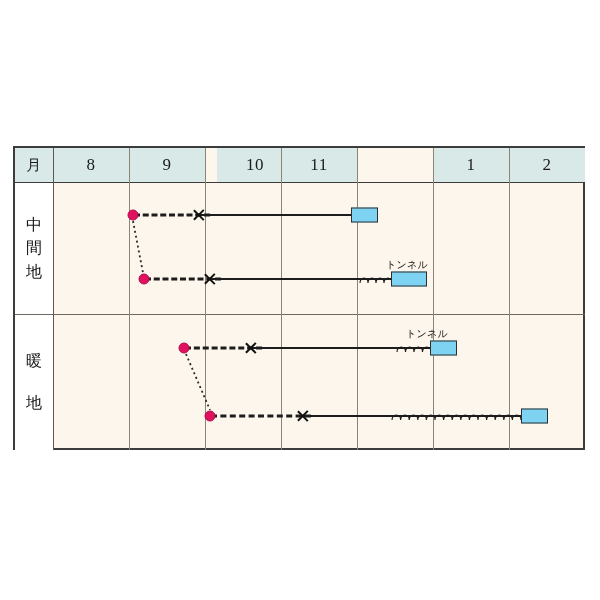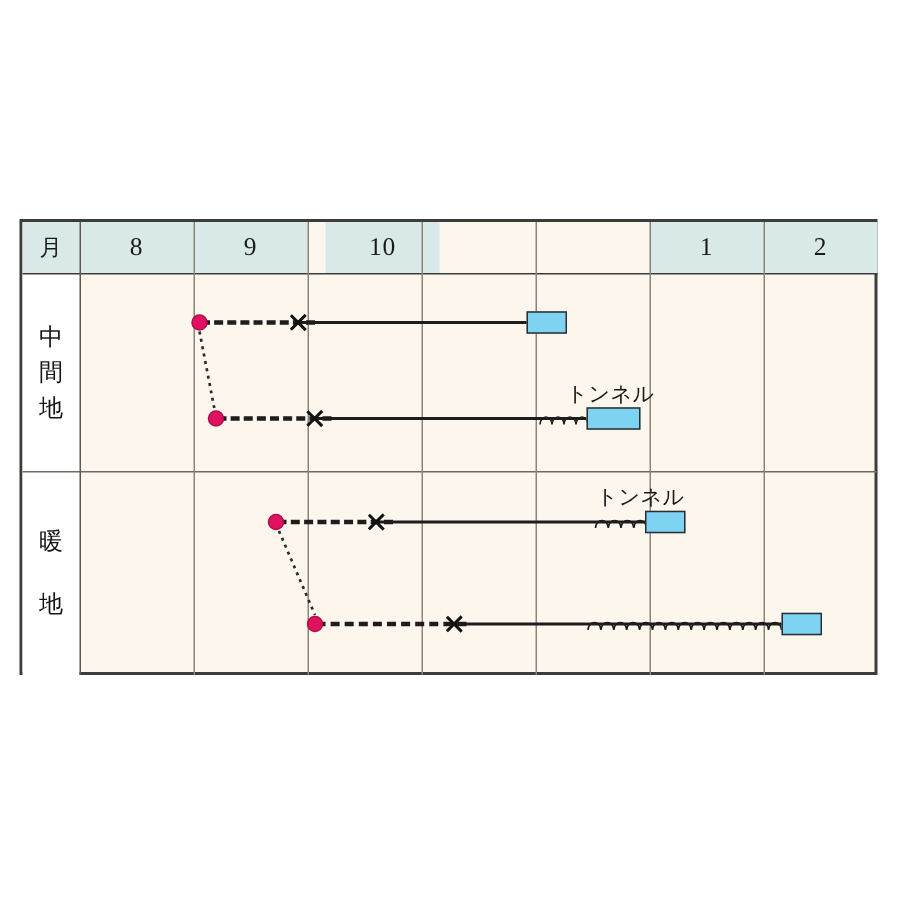--- a/index.html
+++ b/index.html
@@ -155,39 +155,40 @@
   }
 
   .tunnel-arcs {
     position: absolute;
     transform: translateY(-50%);
     overflow: visible;
   }
   .tunnel-label {
     position: absolute;
     font-family: "DejaVu Sans", sans-serif;
-    font-size: 14px;
+    font-size: 10px;
     color: #171717;
     white-space: nowrap;
     transform: translate(-50%, -100%);
     letter-spacing: 0.3px;
   }
 </style>
 </head>
 <body>
 
 <div id="stage">
 
   <div id="calendar">
 
     <div class="header-cell label-col" style="left:0;width:38px;">月</div>
 
     <div class="header-cell" style="left:38px;width:76px;">8</div>
     <div class="header-cell" style="left:114px;width:76px;">9</div>
     <div class="header-cell" style="left:190px;width:76px;margin-left:12px;">10</div>
+    <div class="header-cell" style="left:266px;width:76px;">11</div>
     <div class="header-cell" style="left:418px;width:76px;">1</div>
     <div class="header-cell" style="left:494px;width:76px;">2</div>
 
     <div class="label-col-bg"></div>
 
     <div class="row-label" style="top:34px;height:132px;">
       <span>中</span>
       <span>間</span>
       <span>地</span>
     </div>

